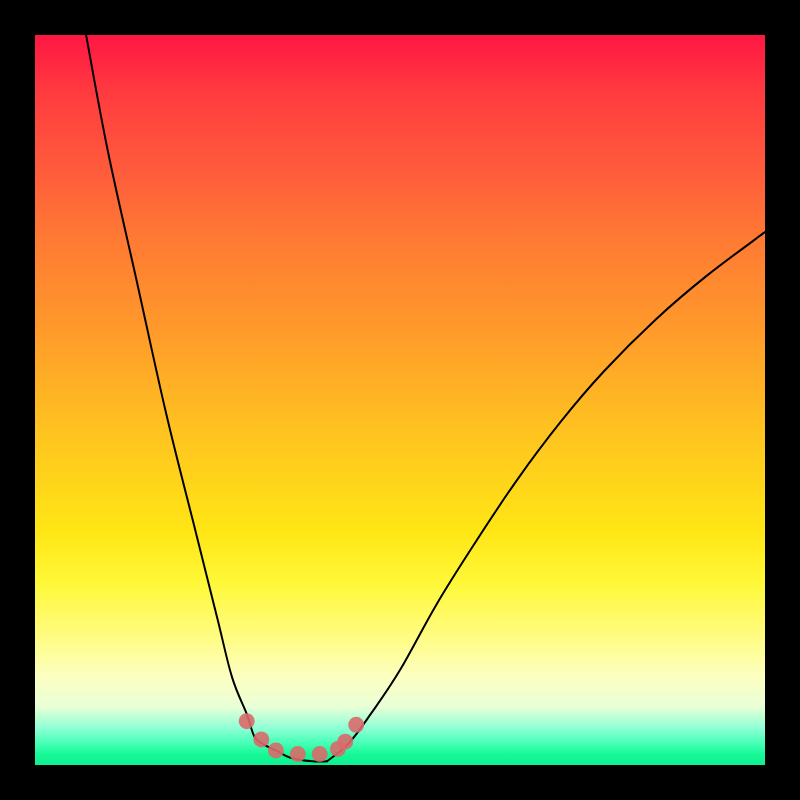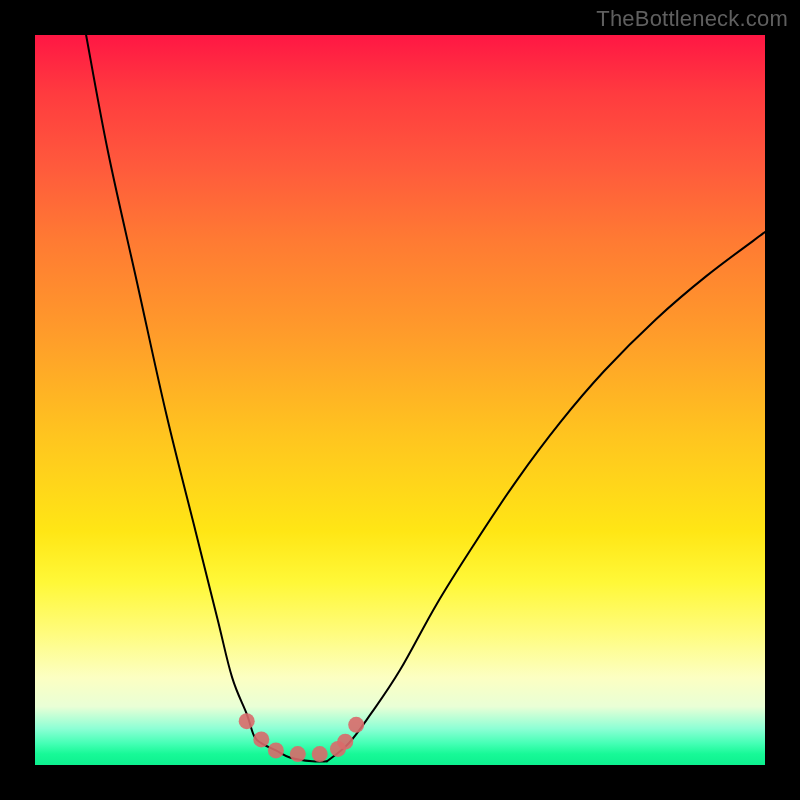--- a/index.html
+++ b/index.html
@@ -59,21 +59,20 @@
     top: 0;
     width: 730px;
     height: 730px;
   }
 </style>
 </head>
 <body>
 
 <div class="chart-container">
 
-  <div class="watermark">TheBottleneck.com</div>
 
   <div class="plot-area">
     <svg class="curves" viewBox="0 0 730 730" preserveAspectRatio="none">
       <g id="line-series-group">
           <path d="M 51.10 0.00 C 55.04 21.02, 63.80 72.12, 73.00 116.80 C 82.20 161.48, 91.69 200.90, 102.20 248.20 C 112.71 295.50, 120.89 334.92, 131.40 379.60 C 141.91 424.28, 151.40 459.61, 160.60 496.40 C 169.80 533.19, 175.93 557.72, 182.50 584.00 C 189.07 610.28, 191.84 625.32, 197.10 642.40 C 202.36 659.48, 207.76 668.39, 211.70 678.90 C 215.64 689.41, 216.37 695.54, 219.00 700.80 C 221.63 706.06, 222.36 705.47, 226.30 708.10 C 230.24 710.73, 235.64 712.77, 240.90 715.40 C 246.16 718.03, 248.93 720.73, 255.50 722.70 C 262.07 724.67, 270.83 725.69, 277.40 726.35 C 283.97 727.01, 289.37 726.35, 292.00 726.35" fill="none" stroke="#000000" stroke-width="2" stroke-linecap="round"></path>
           <path d="M 292.00 726.35 C 295.94 723.07, 306.02 716.64, 313.90 708.10 C 321.78 699.56, 326.60 692.04, 335.80 678.90 C 345.00 665.76, 353.17 654.81, 365.00 635.10 C 376.83 615.39, 388.36 591.74, 401.50 569.40 C 414.64 547.06, 423.55 533.34, 438.00 511.00 C 452.45 488.66, 466.03 467.64, 481.80 445.30 C 497.57 422.96, 509.83 406.61, 525.60 386.90 C 541.37 367.19, 552.32 354.20, 569.40 335.80 C 586.48 317.40, 602.10 301.78, 620.50 284.70 C 638.90 267.62, 651.89 256.67, 671.60 240.90 C 691.31 225.13, 719.49 204.98, 730.00 197.10" fill="none" stroke="#000000" stroke-width="2" stroke-linecap="round"></path>
         </g>
       <g id="marker-series-group">
           <circle cx="211.70" cy="686.20" r="8" fill="#d96a6a" fill-opacity="0.9"></circle>
           <circle cx="226.30" cy="704.45" r="8" fill="#d96a6a" fill-opacity="0.9"></circle>

